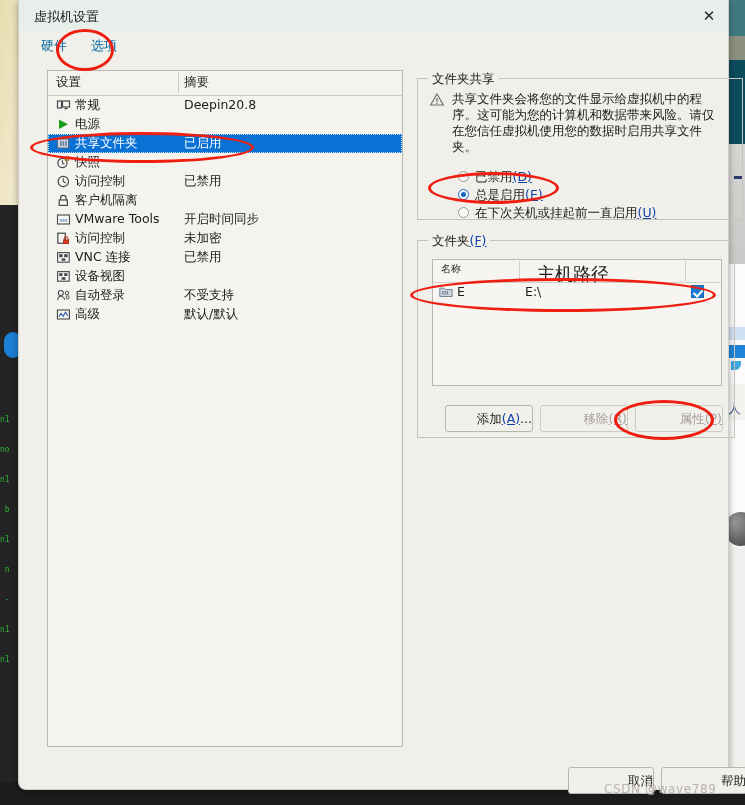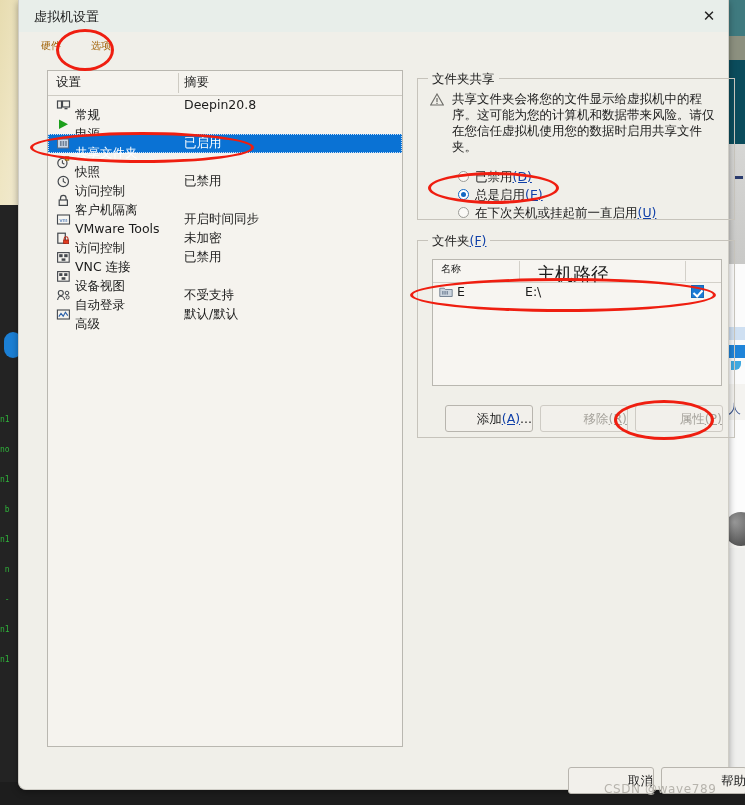--- a/index.html
+++ b/index.html
@@ -42,43 +42,43 @@
     box-shadow:0 2px 7px rgba(0,0,0,.35);
     border:1px solid #cfcdc6;border-top:none;
   }
   .titlebar{height:32px;background:#e8eeea;position:relative;border-bottom:1px solid transparent;}
   .titlebar .ttl{position:absolute;left:15px;top:8px;font-size:13px;color:#1a1a1a;}
   .closebtn{position:absolute;right:6px;top:4px;width:26px;height:24px;display:flex;
      align-items:center;justify-content:center;font-size:15px;color:#222;cursor:default;}
 
   
   .tabstrip{position:absolute;left:0;top:32px;width:100%;height:28px;background:#f0efe9;}
-  .tab{position:absolute;top:3px;height:22px;line-height:22px;font-size:10px;padding:0 10px;color:#a16207;}
+  .tab{position:absolute;top:3px;height:22px;line-height:22px;font-size:13px;padding:0 10px;color:#0369a1;}
   .tab.t1{left:12px;}
   .tab.t2{left:62px;}
 
   
   .listpanel{position:absolute;left:28px;top:70px;width:354px;height:675px;
      background:#f5f3ee;border:1px solid #b9b7b0;}
   .lp-head{height:24px;position:relative;border-bottom:1px solid #cecbc3;background:#f5f3ee;}
   .lp-head .h1{position:absolute;left:8px;top:3px;font-size:12.5px;}
   .lp-head .h2{position:absolute;left:136px;top:3px;font-size:12.5px;}
   .lp-head .divider{position:absolute;left:130px;top:2px;width:1px;height:20px;background:#cecbc3;}
   .row{position:relative;height:19px;}
   .row .ico{position:absolute;left:8px;top:2px;width:15px;height:15px;}
-  .row .nm{position:absolute;left:27px;top:11px;font-size:12.5px;white-space:nowrap;}
+  .row .nm{position:absolute;left:27px;top:1px;font-size:12.5px;white-space:nowrap;}
   .row .sm{position:absolute;left:136px;top:1px;font-size:12.5px;white-space:nowrap;}
   .row.sel{background:#0a72d4;}
   .row.sel .nm,.row.sel .sm{color:#fff;}
   .row.sel::after{content:"";position:absolute;inset:0;border:1px dotted #c9dff7;pointer-events:none;}
 
   
   .gbox{position:absolute;background:transparent;border:1px solid #c6c3bb;}
   .gbox > .legend{position:absolute;top:-8px;left:10px;background:#f0efe9;padding:0 4px;font-size:12.5px;}
-  #gb-share{left:398px;top:78px;width:316px;height:140px;}
+  #gb-share{left:398px;top:78px;width:316px;height:140px;padding-left:8px;}
   #gb-folders{left:398px;top:240px;width:316px;height:196px;}
 
   .warnbox{position:absolute;left:12px;top:12px;width:290px;}
   .warnico{position:absolute;left:0;top:2px;width:14px;height:13px;}
   .warntxt{position:absolute;left:22px;top:0;width:268px;font-size:12.5px;line-height:16px;color:#1b1b1b;}
 
   .radio{position:absolute;left:40px;height:16px;font-size:12.5px;}
   .radio .dot{position:absolute;left:0;top:2px;width:11px;height:11px;border-radius:50%;
       border:1px solid #9b9b96;background:#faf9f6;box-sizing:border-box;}
   .radio.on .dot{border:1px solid #1268c4;background:#fff;}

